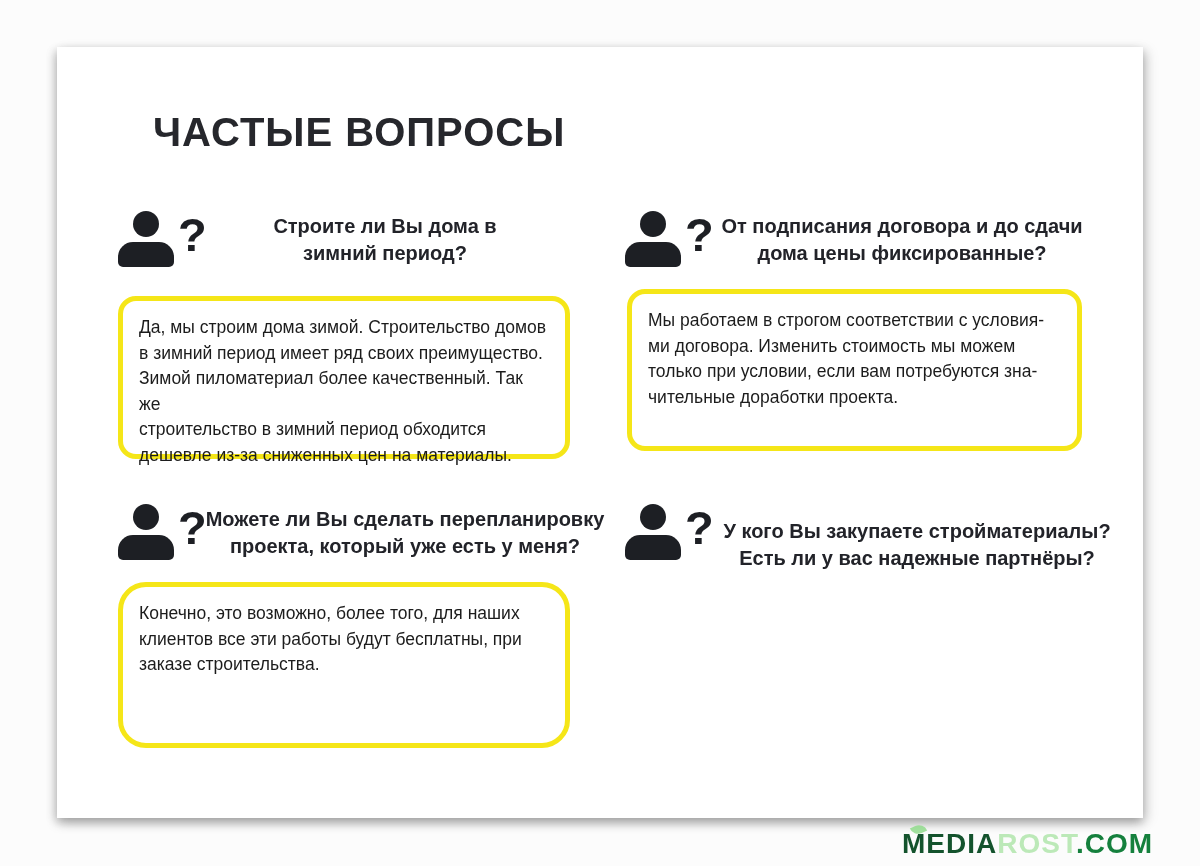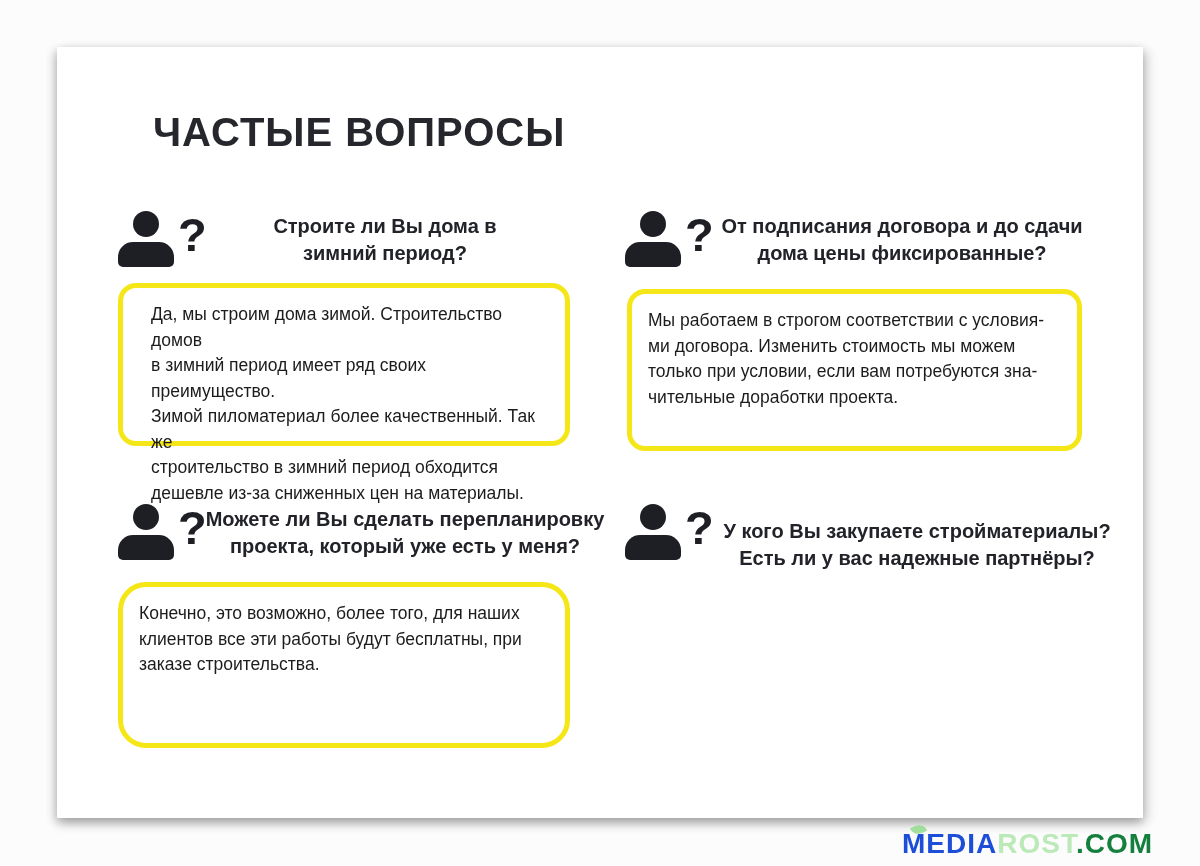--- a/index.html
+++ b/index.html
@@ -45,21 +45,21 @@
   .answer-text{
     padding:14px 16px 0 16px;
     font-size:17.5px;line-height:25.5px;color:#1c1c1c;
     white-space:pre-line;
   }
   .watermark{
     position:absolute;left:902px;top:828px;
     font-size:28px;font-weight:800;letter-spacing:1px;
     white-space:nowrap;user-select:none;
   }
-  .wm-media{color:#1d4ed8;}
+  .wm-media{color:#14532d;}
   .wm-rost{color:#bce9b8;margin-top:23px;}
   .wm-com{color:#15803d;}
   .leaf-icon{
     position:absolute;left:9px;top:-3px;width:15px;height:9px;
     background:#90da8c;border-radius:0 9px 0 9px;
     transform:rotate(-24deg);opacity:.85;
   }
 </style>
 </head>
 <body>
@@ -70,21 +70,21 @@
 
   <div class="icon-group" style="left:61px;top:162px;">
     <div class="person">
       <div class="head"></div>
       <div class="torso"></div>
     </div>
     <div class="qmark">?</div>
   </div>
   <div class="q-text" style="left:148px;top:166px;width:360px;">Строите ли Вы дома в
 зимний период?</div>
-  <div class="answer-box" style="left:61px;top:236px;width:452px;height:163px;padding-left:12px;">
+  <div class="answer-box" style="left:61px;top:249px;width:452px;height:163px;">
     <div class="answer-text">Да, мы строим дома зимой. Строительство домов
 в зимний период имеет ряд своих преимущество.
 Зимой пиломатериал более качественный. Так же
 строительство в зимний период обходится
 дешевле из-за сниженных цен на материалы.</div>
   </div>
 
   <div class="icon-group" style="left:568px;top:162px;">
     <div class="person">
       <div class="head"></div>

